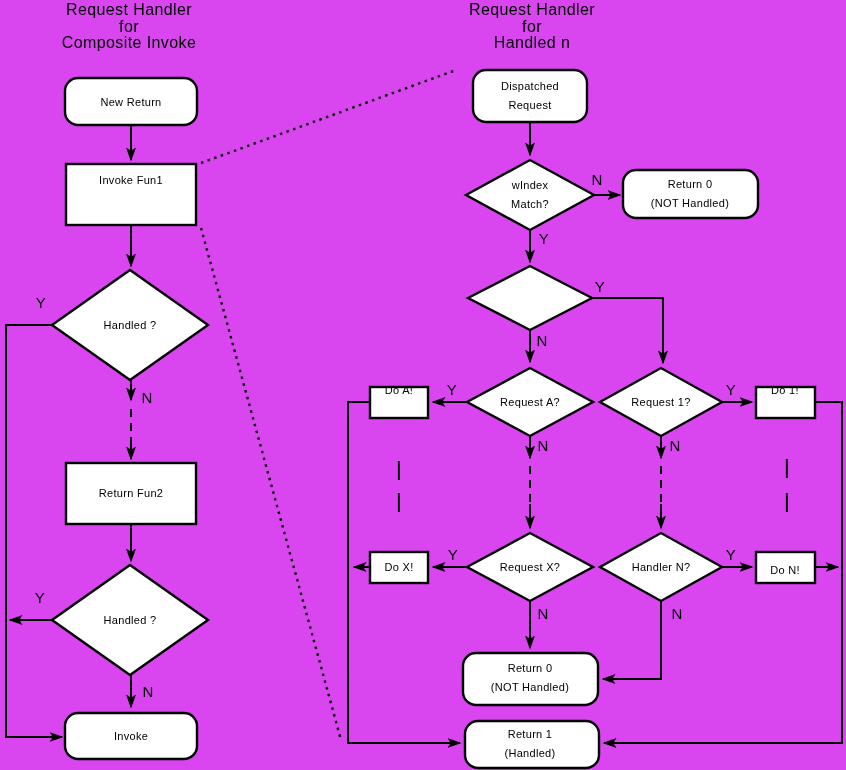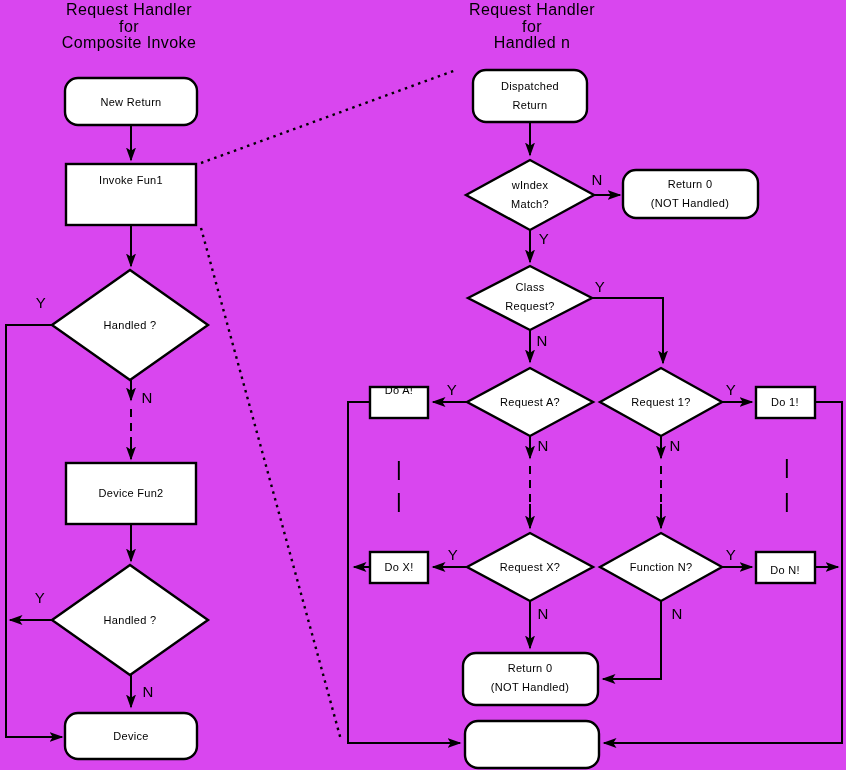--- a/index.html
+++ b/index.html
@@ -104,56 +104,56 @@
   </div>
   <div class="lbl title" style="left:532px;top:27px">
     <div>Request Handler</div>
     <div>for</div>
     <div>Handled n</div>
   </div>
 
   <div class="lbl" style="left:131px;top:102px">New Return</div>
   <div class="lbl" style="left:131px;top:180px">Invoke Fun1</div>
   <div class="lbl" style="left:130px;top:325px">Handled ?</div>
-  <div class="lbl" style="left:131px;top:493px">Device Fun2</div>
+  <div class="lbl" style="left:131px;top:493px">Return Fun2</div>
   <div class="lbl" style="left:130px;top:620px">Handled ?</div>
-  <div class="lbl" style="left:131px;top:736px">Device</div>
+  <div class="lbl" style="left:131px;top:736px">Invoke</div>
 
   <div class="lbl yn" style="left:41px;top:302px">Y</div>
   <div class="lbl yn" style="left:147px;top:397px">N</div>
   <div class="lbl yn" style="left:40px;top:597px">Y</div>
   <div class="lbl yn" style="left:148px;top:691px">N</div>
 
   <div class="lbl" style="left:530px;top:96px">
     <div>Dispatched</div>
-    <div>Return</div>
+    <div>Request</div>
   </div>
   <div class="lbl" style="left:530px;top:195px">
     <div>wIndex</div>
     <div>Match?</div>
   </div>
   <div class="lbl" style="left:690px;top:194px">
     <div>Return 0</div>
     <div>(NOT Handled)</div>
   </div>
-  <div class="lbl" style="left:530px;top:297px">
-    <div>Class</div>
-    <div>Request?</div>
-  </div>
   <div class="lbl" style="left:530px;top:402px">Request A?</div>
   <div class="lbl" style="left:399px;top:390px">Do A!</div>
   <div class="lbl" style="left:661px;top:402px">Request 1?</div>
-  <div class="lbl" style="left:785px;top:402px">Do 1!</div>
+  <div class="lbl" style="left:785px;top:390px">Do 1!</div>
   <div class="lbl" style="left:530px;top:567px">Request X?</div>
   <div class="lbl" style="left:399px;top:567px">Do X!</div>
-  <div class="lbl" style="left:661px;top:567px">Function N?</div>
+  <div class="lbl" style="left:661px;top:567px">Handler N?</div>
   <div class="lbl" style="left:785px;top:570px">Do N!</div>
   <div class="lbl" style="left:530px;top:678px">
     <div>Return 0</div>
     <div>(NOT Handled)</div>
+  </div>
+  <div class="lbl" style="left:530px;top:744px">
+    <div>Return 1</div>
+    <div>(Handled)</div>
   </div>
 
   <div class="lbl yn" style="left:597px;top:179px">N</div>
   <div class="lbl yn" style="left:544px;top:238px">Y</div>
   <div class="lbl yn" style="left:600px;top:286px">Y</div>
   <div class="lbl yn" style="left:542px;top:340px">N</div>
   <div class="lbl yn" style="left:452px;top:389px">Y</div>
   <div class="lbl yn" style="left:543px;top:445px">N</div>
   <div class="lbl yn" style="left:731px;top:389px">Y</div>
   <div class="lbl yn" style="left:675px;top:445px">N</div>

